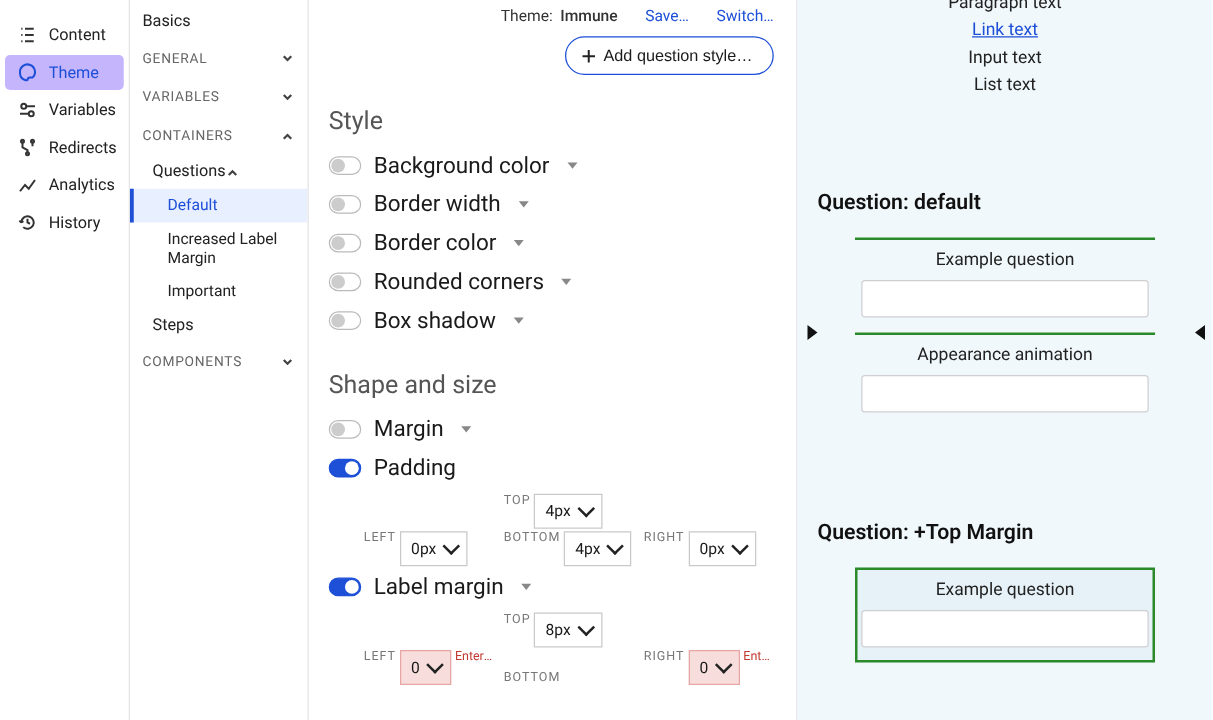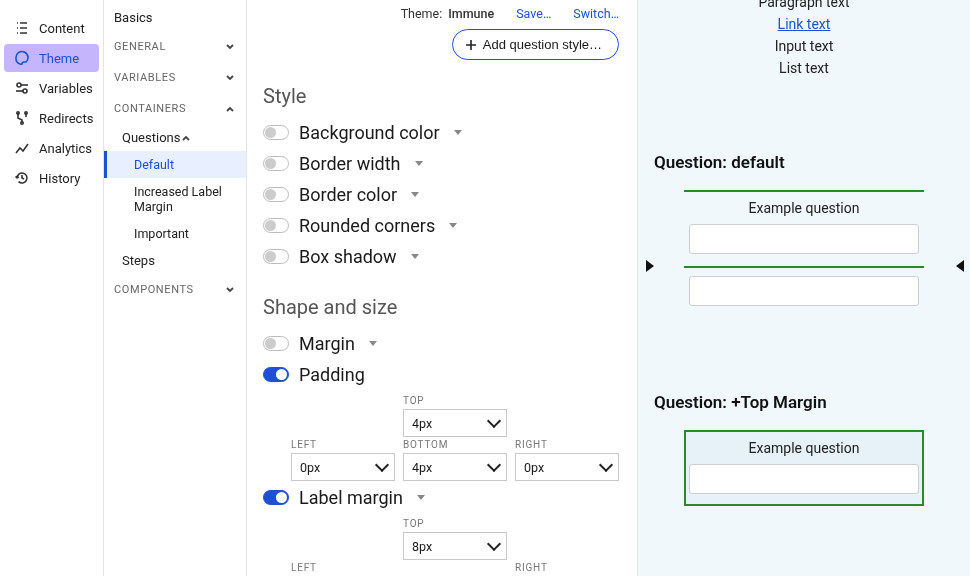--- a/index.html
+++ b/index.html
@@ -159,21 +159,21 @@
     margin-left: 4px;
   }
   .pad-grid {
     margin: 4px 0 6px 28px;
     display: grid;
     grid-template-columns: 104px 104px 104px;
     column-gap: 8px;
     row-gap: 2px;
     align-items: end;
   }
-  .pad-cell { display: flex; flex-direction: column; gap: 3px; }
+  .pad-cell { display: flex; gap: 3px; }
   .pad-label {
     font-size: 10px;
     letter-spacing: 0.8px;
     color: #777;
   }
   .select {
     position: relative;
     border: 1px solid #c9c9cc;
     height: 28px;
     display: flex;
@@ -494,20 +494,21 @@
     <span style="margin-top:-6px">Paragraph text</span>
     <a href="#">Link text</a>
     <span>Input text</span>
     <span>List text</span>
 
     <div class="q-title" style="margin-top:70px">Question: default</div>
     <div class="q-box" style="border-left:none;border-right:none;border-bottom:none">
       <span class="q-label">Example question</span>
       <div class="q-input"></div>
       <div class="sep-line"></div>
+      <span>Appearance animation</span>
       <div class="q-input"></div>
     </div>
 
     <div class="q-title" style="margin-top:70px">Question: +Top Margin</div>
     <div class="q-box topmargin">
       <span class="q-label">Example question</span>
       <div class="q-input"></div>
     </div>
   </div>
 </div>

